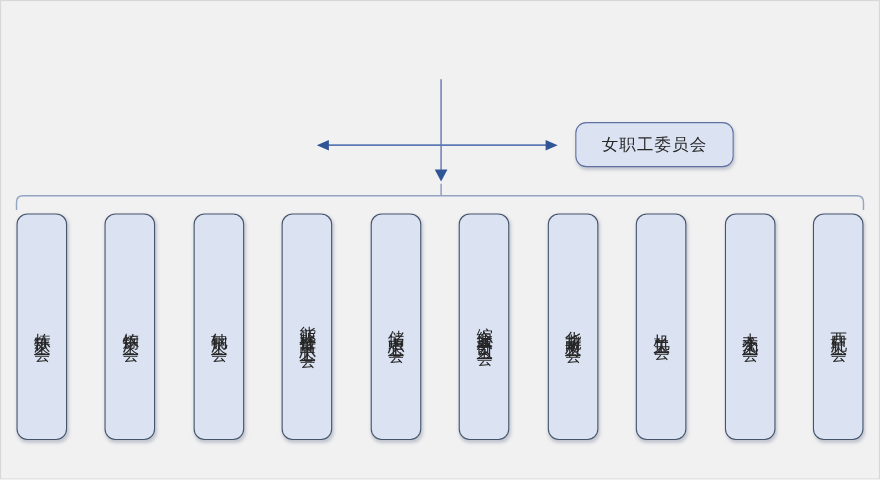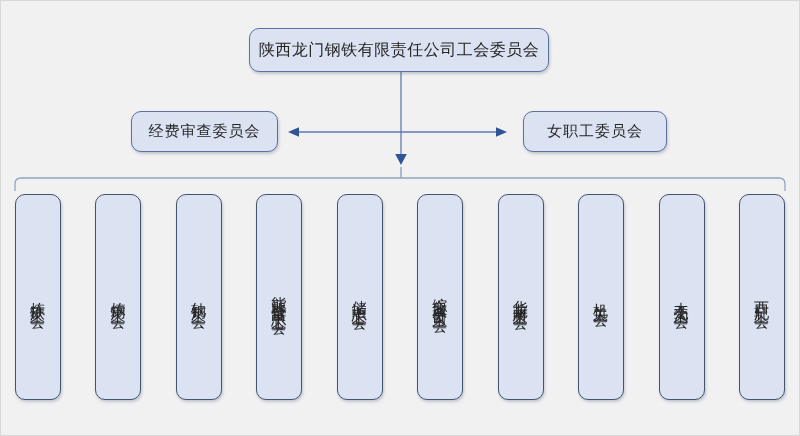--- a/index.html
+++ b/index.html
@@ -91,27 +91,21 @@
 
     <line x1="296" y1="131" x2="497" y2="131" stroke="#5b79b4" stroke-width="1.6"></line>
     <polygon points="287,131 298,126.2 298,135.8" fill="#2f5597"></polygon>
     <polygon points="506,131 495,126.2 495,135.8" fill="#2f5597"></polygon>
 
     <line x1="400" y1="166" x2="400" y2="177" stroke="#8fa0c0" stroke-width="1.4"></line>
 
     <path d="M 14 190 L 14 183 Q 14 177 20 177 L 778 177 Q 784 177 784 183 L 784 190" fill="none" stroke="#93a3c2" stroke-width="1.3"></path>
   </svg>
 
-  <div class="box root-box">
-    <span>陕西龙门钢铁有限责任公司工会委员会</span>
-  </div>
 
-  <div class="box committee-box committee-left">
-    <span>经费审查委员会</span>
-  </div>
 
   <div class="box committee-box committee-right">
     <span>女职工委员会</span>
   </div>
 
   <div class="branch-row">
     <div class="branch-box">
       <span class="branch-label">炼铁厂工会</span>
     </div>
     <div class="branch-box">

